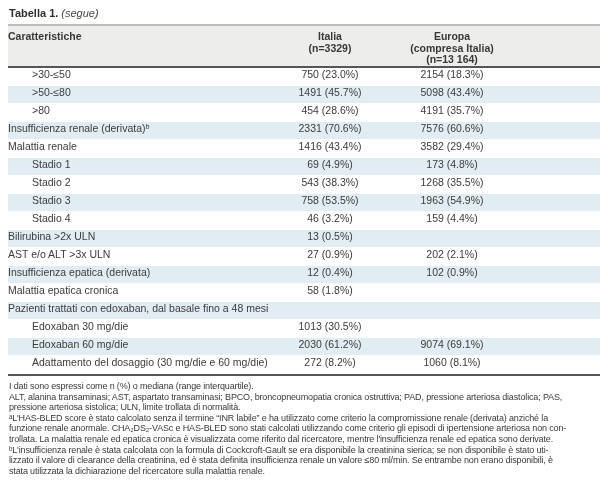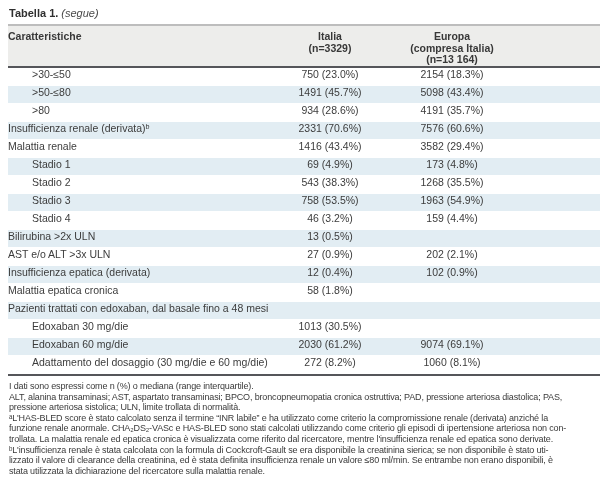--- a/index.html
+++ b/index.html
@@ -56,21 +56,21 @@
       <div class="col-it">750 (23.0%)</div>
       <div class="col-eu">2154 (18.3%)</div>
     </div>
     <div class="row sub">
       <div class="col-label">&gt;50-≤80</div>
       <div class="col-it">1491 (45.7%)</div>
       <div class="col-eu">5098 (43.4%)</div>
     </div>
     <div class="row sub">
       <div class="col-label">&gt;80</div>
-      <div class="col-it">934 (28.6%)</div>
+      <div class="col-it">454 (28.6%)</div>
       <div class="col-eu">4191 (35.7%)</div>
     </div>
     <div class="row">
       <div class="col-label">Insufficienza renale (derivata)ᵇ</div>
       <div class="col-it">2331 (70.6%)</div>
       <div class="col-eu">7576 (60.6%)</div>
     </div>
     <div class="row">
       <div class="col-label">Malattia renale</div>
       <div class="col-it">1416 (43.4%)</div>

